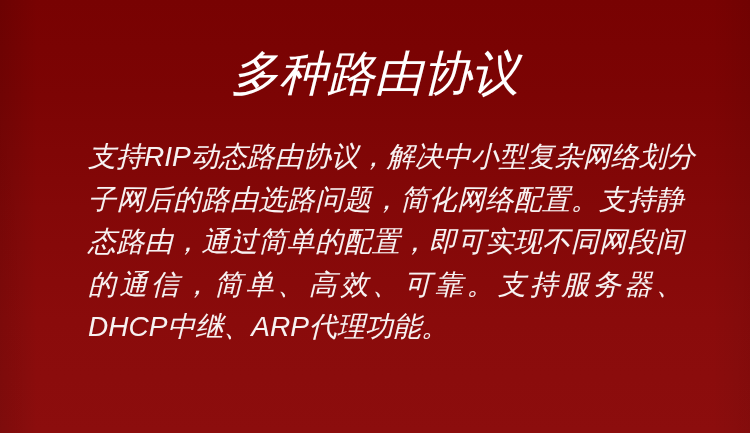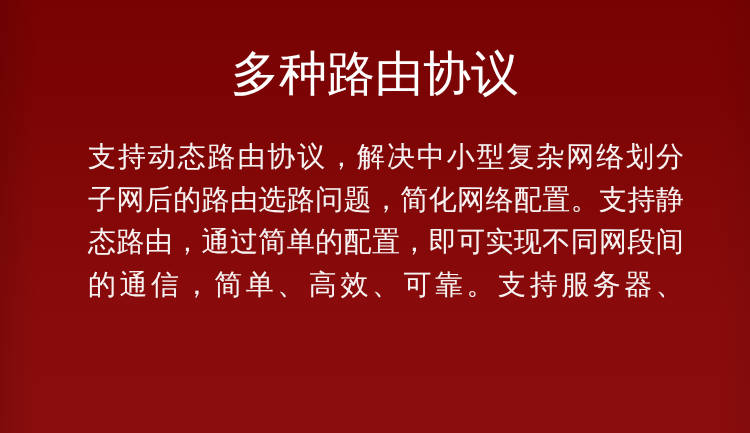--- a/index.html
+++ b/index.html
@@ -39,20 +39,21 @@
         rgba(0,0,0,0.00) 5%,
         rgba(0,0,0,0.00) 95%,
         rgba(0,0,0,0.06) 100%);
   }
 
   #content {
     position: relative;
     z-index: 2;
     width: 750px;
     height: 433px;
+    font-style: italic;
   }
 
   #page-title {
     position: absolute;
     left: 0;
     top: 44px;
     width: 750px;
     text-align: center;
     color: #ffffff;
     font-size: 48px;
@@ -95,20 +96,21 @@
 
 <div id="banner">
   <div id="content">
 
     <div id="page-title">多种路由协议</div>
 
     <div id="body-copy">
       <span class="body-line justify">
           <span>支</span>
           <span>持</span>
+          <span>RIP</span>
           <span>动</span>
           <span>态</span>
           <span>路</span>
           <span>由</span>
           <span>协</span>
           <span>议</span>
           <span>，</span>
           <span>解</span>
           <span>决</span>
           <span>中</span>
@@ -181,16 +183,17 @@
           <span>可</span>
           <span>靠</span>
           <span>。</span>
           <span>支</span>
           <span>持</span>
           <span>服</span>
           <span>务</span>
           <span>器</span>
           <span>、</span>
         </span>
+      <span class="body-line">DHCP中继、ARP代理功能。</span>
     </div>
 
   </div>
 </div>
 
 </body></html>

